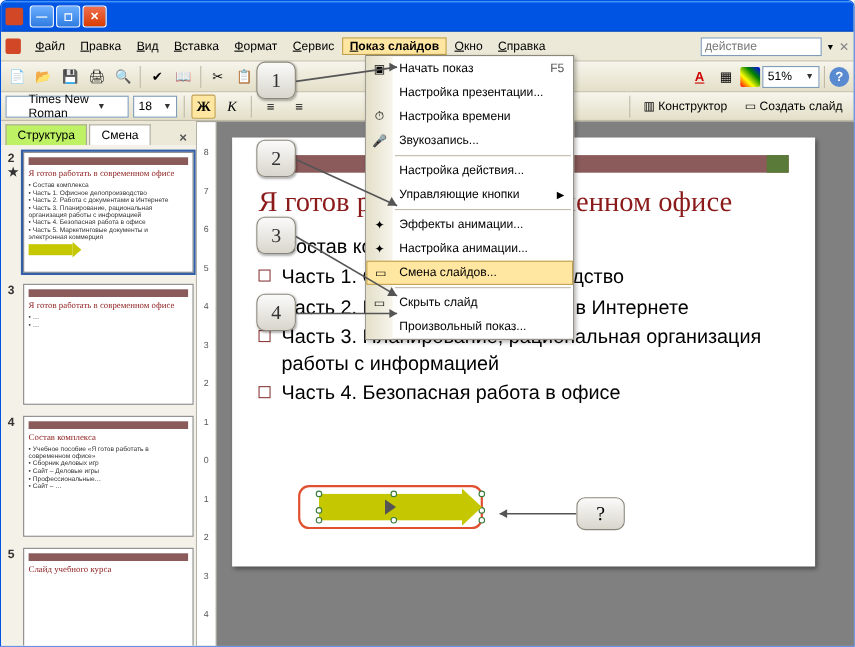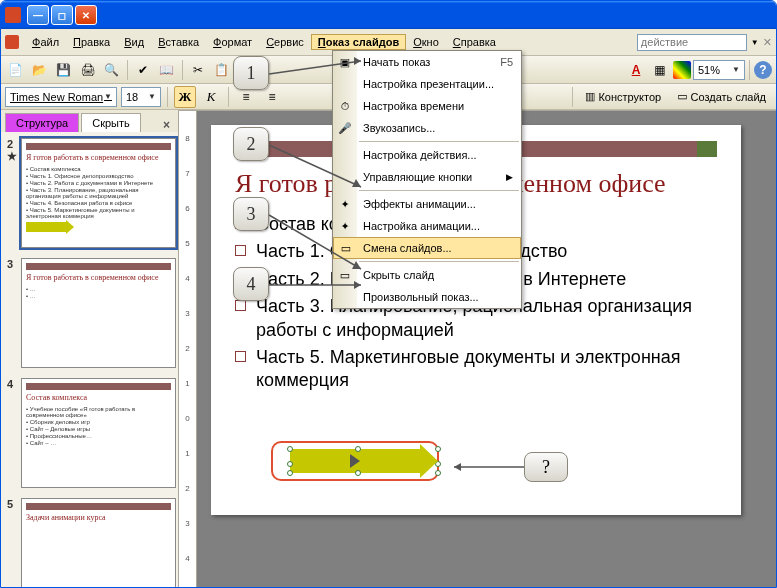--- a/index.html
+++ b/index.html
@@ -15,31 +15,31 @@
 .menubar { height: 22px; background: #ece9d8; display: flex; align-items: center; padding: 13px 4px; border-bottom: 1px solid #c0bba9; font-size: 11px; }
 .menubar .mlogo { width: 14px; height: 14px; background: #d24726; border-radius: 2px; margin-right: 6px; }
 .menubar .mitem { padding: 2px 7px; cursor: default; }
 .menubar .mitem.open { background: #ffe7a2; border: 1px solid #c0a050; padding: 1px 6px; font-weight: bold; }
 .menubar .spacer { flex: 1; }
 .menubar .help-input { width: 110px; height: 17px; border: 1px solid #7f9db9; background: #fff; font-size: 11px; padding: 0 3px; color: #777; }
 .toolbar { height: 28px; background: linear-gradient(#f7f5ec,#e3dfc8); border-bottom: 1px solid #c0bba9; display: flex; align-items: center; padding: 0 4px; gap: 2px; }
 .toolbar2 { height: 26px; background: linear-gradient(#f7f5ec,#e3dfc8); border-bottom: 1px solid #c0bba9; display: flex; align-items: center; padding: 0 4px; gap: 4px; }
 .tbtn { width: 22px; height: 22px; display: flex; align-items: center; justify-content: center; border-radius: 2px; font-size: 12px; }
 .tsep { width: 1px; height: 20px; background: #c0bba9; margin: 0 2px; }
-.font-combo { width: 112px; height: 20px; border: 1px solid #7f9db9; background: #fff; display: flex; align-items: center; padding: 0 4px; font-size: 11px; text-decoration: underline; }
+.font-combo { width: 112px; height: 20px; border: 1px solid #7f9db9; background: #fff; display: flex; align-items: center; padding: 0 20px; font-size: 11px; }
 .size-combo { width: 40px; height: 20px; border: 1px solid #7f9db9; background: #fff; display: flex; align-items: center; padding: 0 4px; font-size: 11px; }
 .zoom-combo { width: 52px; height: 20px; border: 1px solid #7f9db9; background: #fff; display: flex; align-items: center; padding: 0 4px; font-size: 11px; }
 .combo-arrow { margin-left: auto; font-size: 8px; color: #333; }
 .bold-btn { font-weight: bold; font-family: 'Times New Roman'; font-size: 13px; background: #ffe7a2; border: 1px solid #c0a050; }
 .italic-btn { font-style: italic; font-family: 'Times New Roman'; font-size: 13px; }
 .design-btn { padding: 0 6px; height: 22px; display: flex; align-items: center; gap: 3px; font-size: 11px; }
 .workarea { display: flex; height: 477px; }
 .leftpanel { width: 195px; background: #f4f2e8; border-right: 1px solid #aca899; display: flex; flex-direction: column; }
 .lp-tabs { height: 22px; display: flex; align-items: flex-end; padding: 0 4px; gap: 2px; background: #ece9d8; }
-.lp-tab { padding: 3px 10px; font-size: 11px; border: 1px solid #aca899; border-bottom: none; background: #d946ef; }
+.lp-tab { padding: 3px 10px; font-size: 11px; border: 1px solid #aca899; border-bottom: none; background: #bef264; }
 .lp-tab.active { background: #fff; }
 .lp-close { margin-left: auto; font-size: 12px; font-weight: bold; color: #555; padding: 0 4px; }
 .thumbs { flex: 1; background: #f4f2e8; overflow: hidden; padding: 6px 2px 6px 6px; }
 .thumb-row { display: flex; gap: 4px; margin-bottom: 10px; }
 .thumb-num { width: 10px; font-size: 11px; color: #333; font-weight: bold; }
 .thumb { width: 155px; height: 110px; background: #fff; border: 1px solid #888; position: relative; padding: 4px; font-size: 5px; overflow: hidden; }
 .thumb.sel { outline: 2px solid #335ea8; }
 .thumb .t-title { color: #8b1a1a; font-family: 'Times New Roman'; font-size: 8px; margin-bottom: 4px; }
 .thumb .t-line { font-size: 6px; color: #333; margin: 1px 0; }
 .thumb .t-arrow-shape { width: 40px; height: 10px; background: #c5c800; position: relative; margin-top: 3px; }
@@ -150,21 +150,21 @@
     <div class="design-btn">
         <span>▭</span>
         <span>Создать слайд</span>
       </div>
   </div>
 
   <div class="workarea">
     <div class="leftpanel">
       <div class="lp-tabs">
         <div class="lp-tab">Структура</div>
-        <div class="lp-tab active">Скрыть</div>
+        <div class="lp-tab active">Смена</div>
         <div class="lp-close">×</div>
       </div>
       <div class="thumbs" id="thumbs">
           <div class="thumb-row">
             <div class="thumb-num">2<div class="t-star">★</div></div>
             <div class="thumb sel">
               <div class="t-bar"></div>
               <div class="t-title">Я готов работать в современном офисе</div>
               <div class="t-line">• Состав комплекса</div>
               <div class="t-line">• Часть 1. Офисное делопроизводство</div>
@@ -193,21 +193,21 @@
               <div class="t-line">• Сборник деловых игр</div>
               <div class="t-line">• Сайт – Деловые игры</div>
               <div class="t-line">• Профессиональные…</div>
               <div class="t-line">• Сайт – …</div>
             </div>
           </div>
           <div class="thumb-row">
             <div class="thumb-num">5</div>
             <div class="thumb">
               <div class="t-bar"></div>
-              <div class="t-title">Задачи анимации курса</div>
+              <div class="t-title">Слайд учебного курса</div>
             </div>
           </div>
         </div>
     </div>
 
     <div class="mainarea">
       <div class="hruler" id="hruler">
           <span>12</span>
           <span>11</span>
           <span>10</span>
@@ -261,21 +261,21 @@
                 <div class="s-item">
                   <div class="s-box"></div>
                   <div>Часть 2. Работа с документами в Интернете</div>
                 </div>
                 <div class="s-item">
                   <div class="s-box"></div>
                   <div>Часть 3. Планирование, рациональная организация работы с информацией</div>
                 </div>
                 <div class="s-item">
                   <div class="s-box"></div>
-                  <div>Часть 5. Маркетинговые документы и электронная коммерция</div>
+                  <div>Часть 4. Безопасная работа в офисе</div>
                 </div>
               </div>
             <div class="arrow-shape-wrap">
               <div class="arrow-shape">
                 <div class="play"></div>
                 <div class="handle" style="left:-3px;top:-3px"></div>
                   <div class="handle" style="left:50%;top:-3px"></div>
                   <div class="handle" style="right:-21px;top:-3px"></div>
                 <div class="handle" style="left:-3px;top:50%"></div>
                   <div class="handle" style="right:-21px;top:50%"></div>

